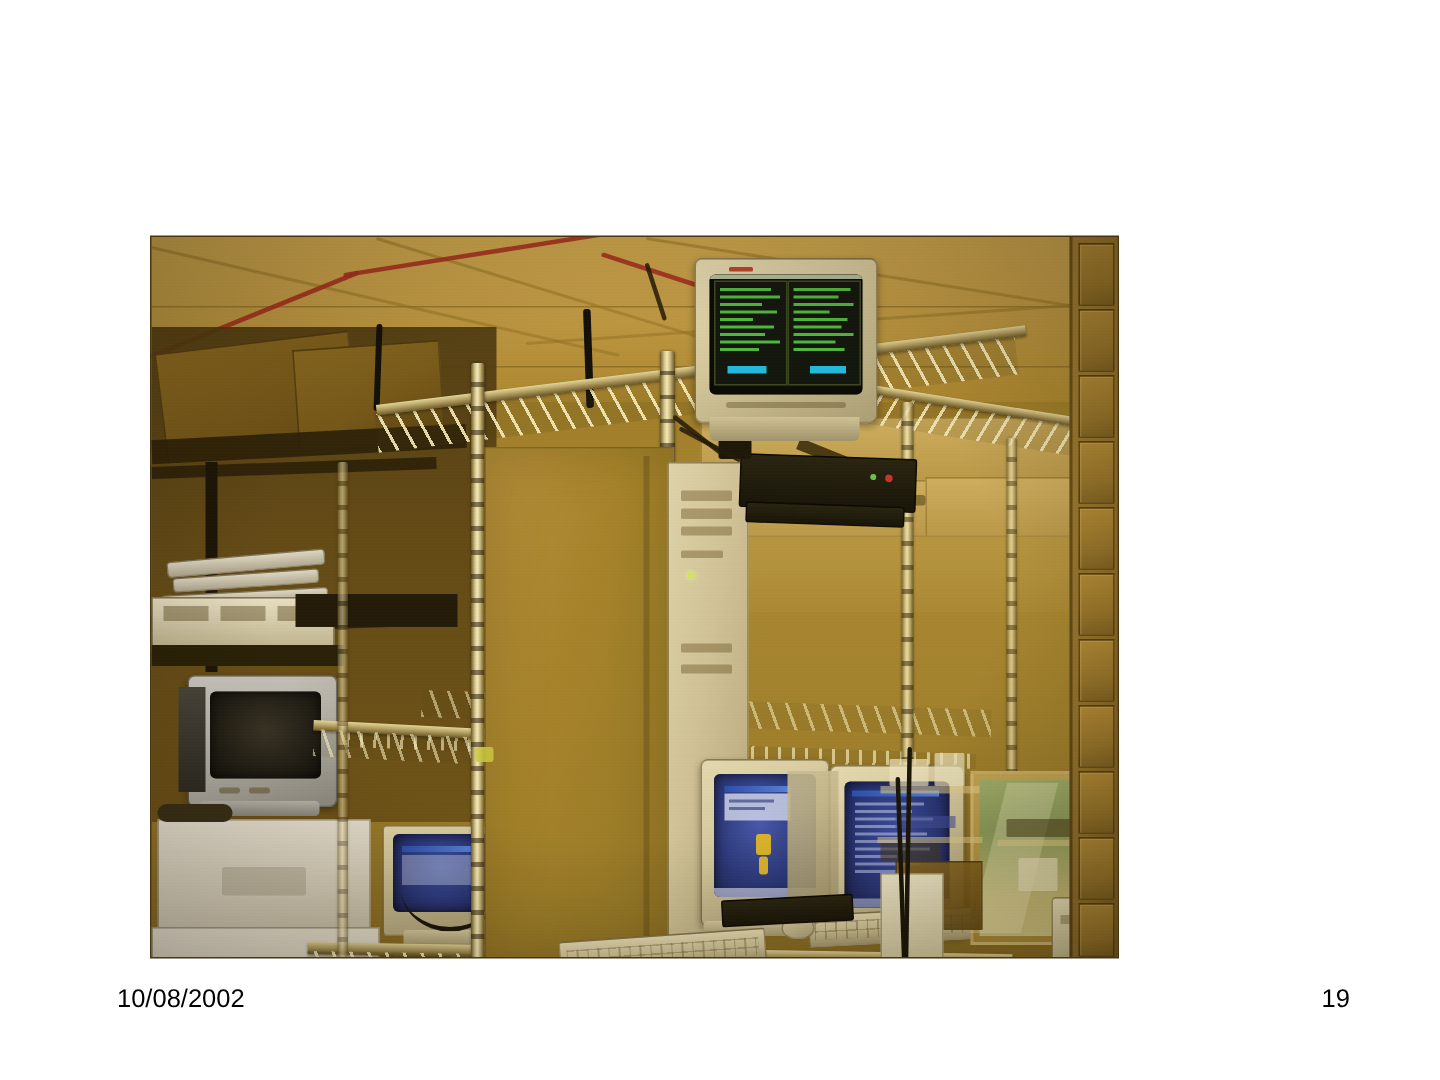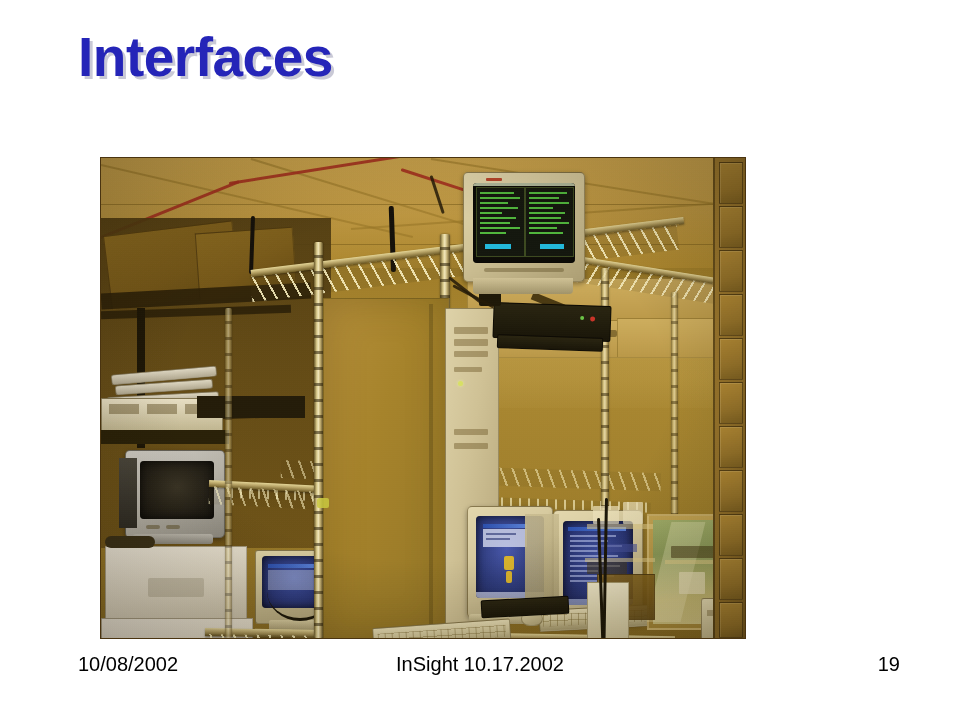--- a/index.html
+++ b/index.html
@@ -397,35 +397,34 @@
     pointer-events: none;
     opacity: 0.6;
   }
 
   
   .footer-date,
   .footer-center,
   .footer-page {
     position: absolute;
     bottom: 44px;
-    font-size: 20px;
+    font-size: 17px;
     color: #000000;
     white-space: nowrap;
     font-family: "Liberation Sans", sans-serif;
   }
   .footer-date { left: 78px; }
   .footer-center { left: 50%; transform: translateX(-50%); }
   .footer-page { right: 60px; }
 </style>
 </head>
 <body>
 
 <div class="slide">
 
-  <div class="slide-title">Interfaces</div>
 
   <div class="photo-frame">
     <div class="photo-inner">
 
       <div class="p ceiling"></div>
       <div class="p ceil-seam" style="left:0;top:46px;width:644px;"></div>
       <div class="p ceil-seam" style="left:0;top:86px;width:644px;"></div>
       <div class="p ceil-grid-d" style="left:0px;top:6px;width:320px;transform:rotate(13deg);"></div>
       <div class="p ceil-grid-d" style="left:150px;top:0px;width:300px;transform:rotate(17deg);"></div>
       <div class="p ceil-grid-d" style="left:330px;top:0px;width:330px;transform:rotate(9deg);"></div>
@@ -650,16 +649,15 @@
 
       <div class="p cable cable-blk" style="left:496px;top:360px;width:3px;height:130px;transform:rotate(-2deg);"></div>
       <div class="p cable cable-blk" style="left:504px;top:340px;width:3px;height:150px;transform:rotate(1deg);"></div>
 
       <div class="vignette"></div>
       <div class="grain"></div>
     </div>
   </div>
 
   <div class="footer-date">10/08/2002</div>
-  <div class="footer-center">InSight 10.17.2002</div>
   <div class="footer-page">19</div>
 
 </div>
 
 </body></html>

